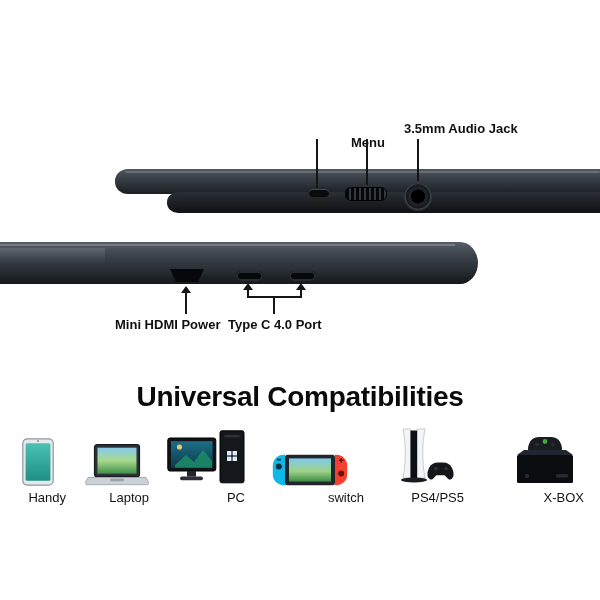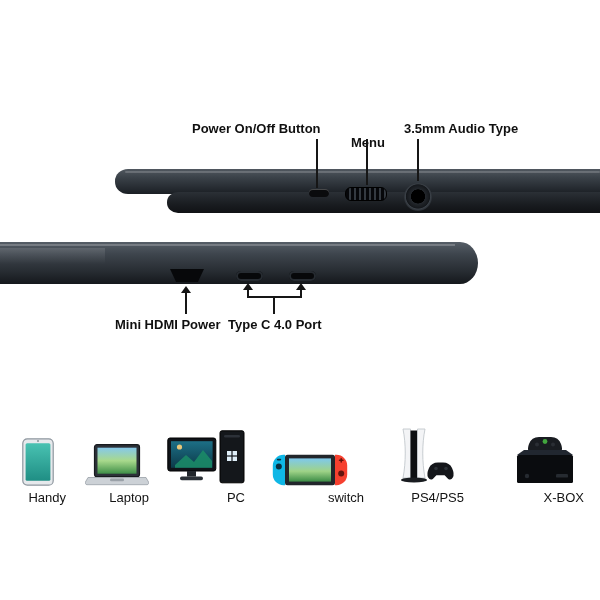--- a/index.html
+++ b/index.html
@@ -46,23 +46,22 @@
 <div class="canvas">
 
   <div class="top-device">
     <div class="t-main"></div>
     <div class="t-lower"></div>
     <div class="power-btn"></div>
     <div class="menu-wheel"></div>
     <div class="audio-jack"></div>
   </div>
 
-  <div class="ann-label" style="left:192px;top:121px;">Power On/Off Button</div>
   <div class="ann-label" style="left:351px;top:135px;">Menu</div>
-  <div class="ann-label" style="left:404px;top:121px;">3.5mm Audio Type</div>
+  <div class="ann-label" style="left:404px;top:121px;">3.5mm Audio Jack</div>
   <div class="vline" style="left:316px;top:139px;height:49px;"></div>
   <div class="vline" style="left:366px;top:139px;height:46px;"></div>
   <div class="vline" style="left:417px;top:139px;height:42px;"></div>
 
   <div class="bottom-device">
     <div class="b-main"></div>
     <div class="b-stand"></div>
     <div class="port-hdmi"></div>
     <div class="port-c c1"></div>
     <div class="port-c c2"></div>
@@ -73,20 +72,21 @@
   <div class="arrow-up" style="left:243px;top:283px;"></div>
   <div class="vline" style="left:247px;top:289px;height:9px;"></div>
   <div class="arrow-up" style="left:296px;top:283px;"></div>
   <div class="vline" style="left:300px;top:289px;height:9px;"></div>
   <div class="hline" style="left:247px;top:296px;width:55px;"></div>
   <div class="vline" style="left:273px;top:298px;height:16px;"></div>
 
   <div class="ann-label" style="left:115px;top:317px;">Mini HDMI Power</div>
   <div class="ann-label" style="left:228px;top:317px;">Type C 4.0 Port</div>
 
+  <div class="title">Universal Compatibilities</div>
 
   <svg class="icon" style="left:22px;top:438px;" width="32" height="48" viewBox="0 0 32 48">
     <defs>
         <linearGradient id="gPhone" x1="0" y1="0" x2="0" y2="1">
       <stop offset="0" stop-color="#49c2b2"></stop>
           <stop offset="1" stop-color="#1f8e84"></stop>
     </linearGradient>
       </defs>
     <rect x="0.8" y="0.8" width="30.4" height="46.4" rx="4.5" fill="#e6e9ec" stroke="#8d969e" stroke-width="1.2"></rect>
     <rect x="3.6" y="5.2" width="24.8" height="37.6" rx="1.5" fill="url(#gPhone)"></rect>

